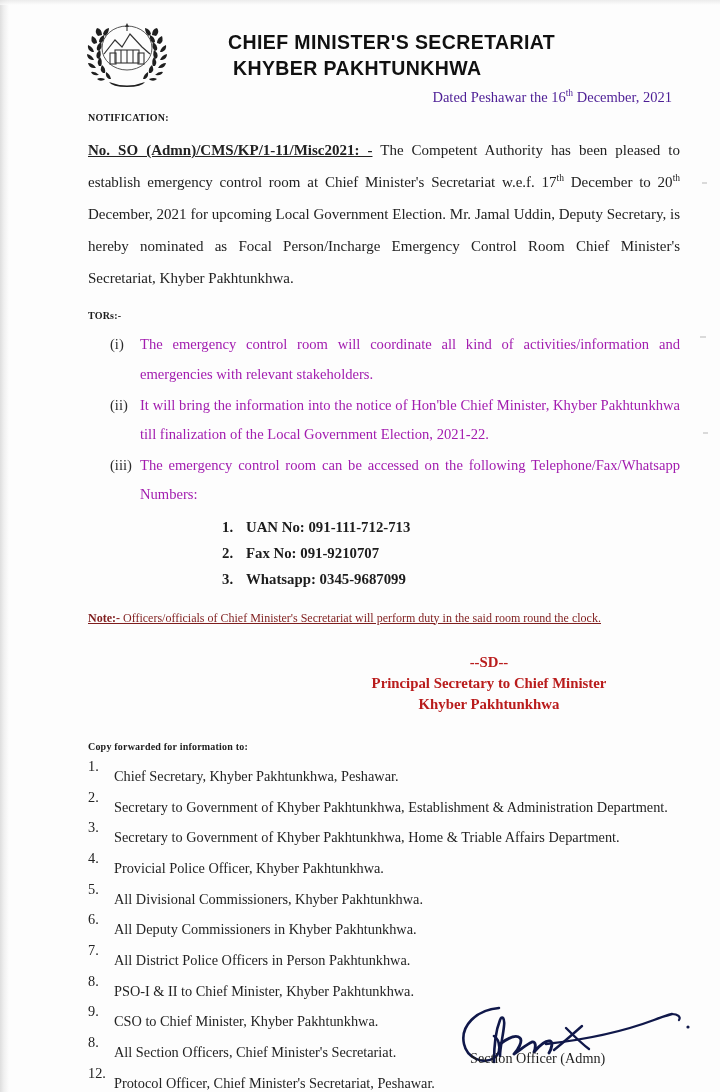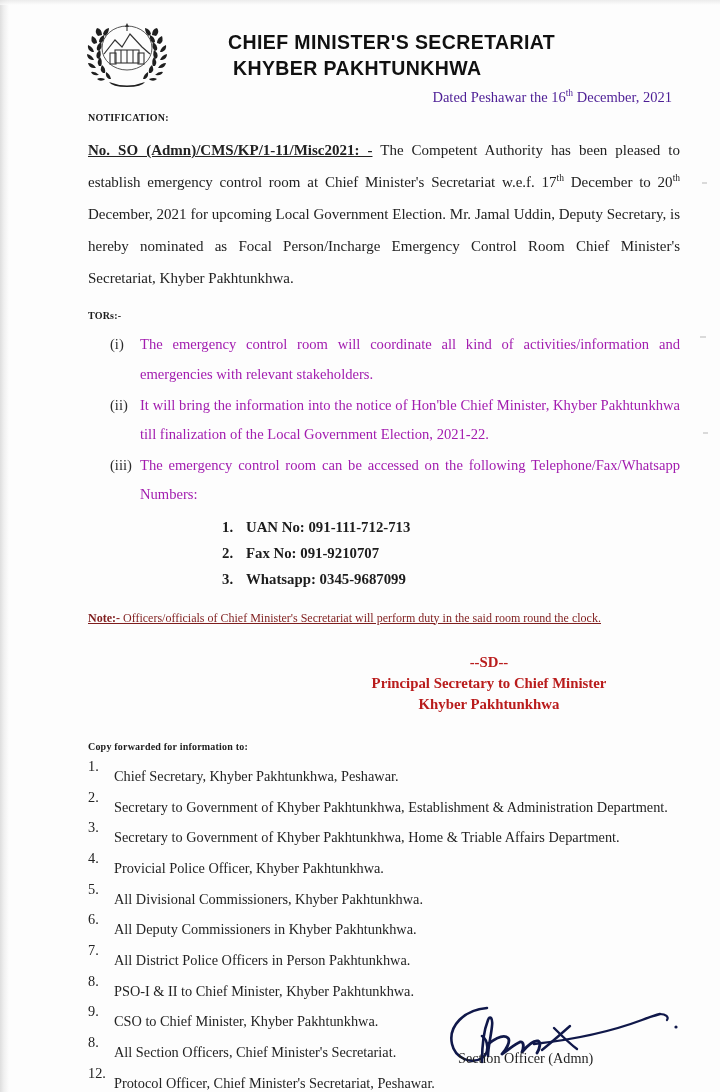--- a/index.html
+++ b/index.html
@@ -181,21 +181,21 @@
   .copy-list .cn {
     width: 26px;
     flex: 0 0 26px;
     text-align: left;
   }
   .copy-list .ct { flex: 1; margin-top: 10px; }
 
   
   .sig-area {
     position: absolute;
-    left: 430px;
+    left: 442px;
     top: 1000px;
     width: 270px;
     height: 90px;
     text-align: center;
   }
   .sig-svg { position: absolute; left: 0; top: 0; }
   .sig-caption {
     position: absolute;
     left: 28px;
     top: 50px;

